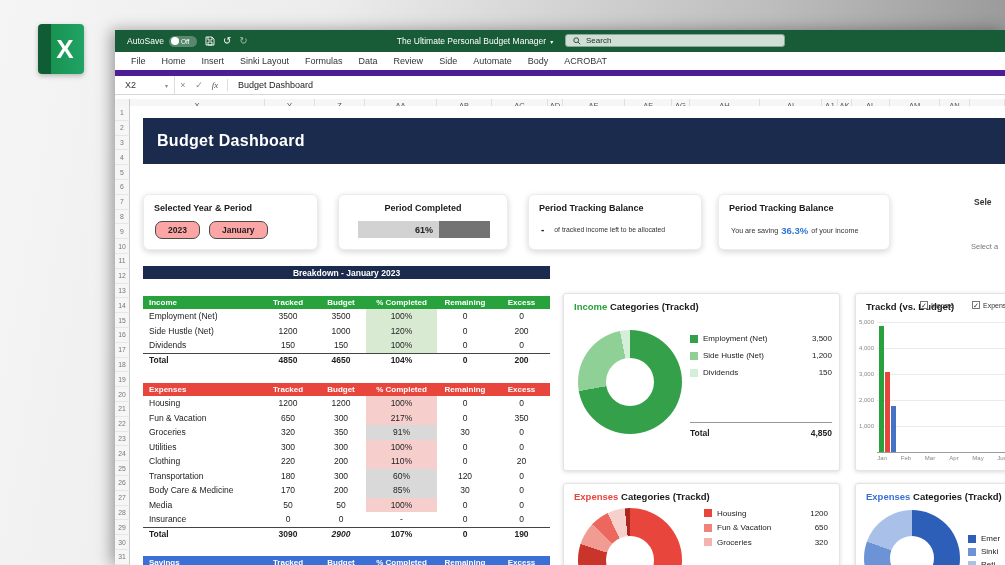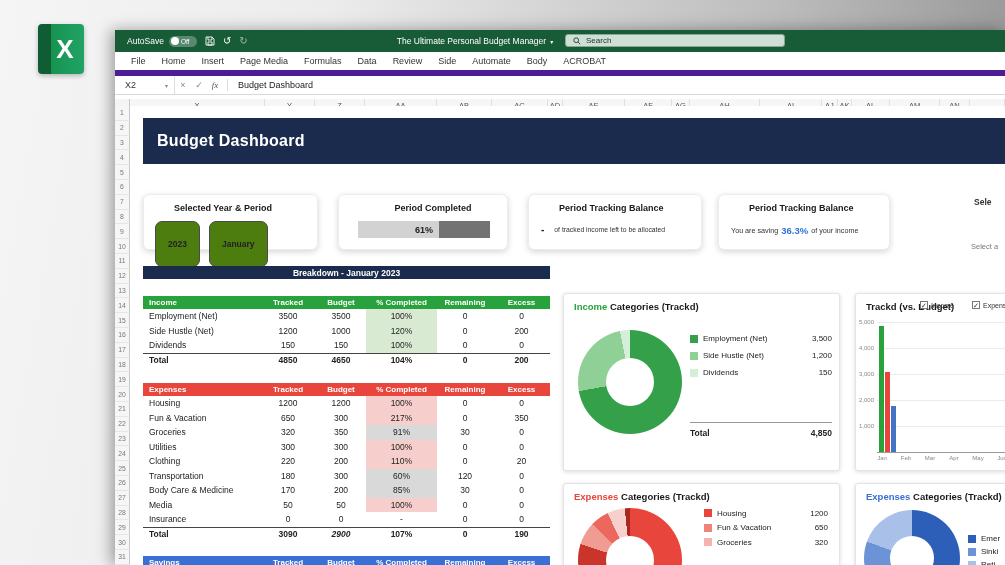--- a/index.html
+++ b/index.html
@@ -47,24 +47,24 @@
   .rowheaders{position:absolute;left:0;top:76px;width:15px;bottom:0;background:#f6f6f6;}
   .row-h{height:14.8px;border-bottom:1px solid #e6e6e6;border-right:1px solid #c9c9c9;background:#f6f6f6;
     font-size:6.8px;color:#777;display:flex;align-items:center;justify-content:center;box-sizing:border-box;}
   .canvas{position:absolute;left:15px;top:76px;right:0;bottom:0;background:#fff;}
   
   .banner{position:absolute;left:28px;top:88px;width:862px;height:46px;background:#1b2b4d;z-index:2;
     display:flex;align-items:center;}
   .banner-text{color:#fff;font-weight:bold;font-size:16px;padding-left:14px;letter-spacing:.3px;}
   .hcard{position:absolute;top:164px;height:56px;background:#fff;border:1px solid #ececec;border-radius:6px;
     box-shadow:0 2px 6px rgba(0,0,0,.16);z-index:2;box-sizing:border-box;}
-  .hc-title{position:absolute;left:10px;top:8px;font-size:9px;font-weight:bold;color:#1a1a1a;margin-left:20px;}
+  .hc-title{position:absolute;left:10px;top:8px;font-size:9px;font-weight:bold;color:#1a1a1a;}
   .hc-title.center{left:0;right:0;text-align:center;}
   .pill-row{position:absolute;left:11px;top:26px;display:flex;gap:9px;}
-  .pill-btn{border:1.5px solid #4a4a4a;border-radius:7px;font-size:8.5px;font-weight:bold;padding:17px 12px;background:#4d7c0f;color:#222;cursor:pointer;}
+  .pill-btn{border:1.5px solid #4a4a4a;border-radius:7px;font-size:8.5px;font-weight:bold;padding:3px 12px;background:#fca5a5;color:#222;cursor:pointer;}
   .pc-track{position:absolute;left:19px;top:26px;width:132px;height:17px;background:#737373;}
   .pc-fill{height:100%;background:#d2d2d2;}
   .pc-text{position:absolute;left:0;top:0;width:100%;height:100%;display:flex;align-items:center;justify-content:center;
     font-size:9px;font-weight:bold;color:#222;}
   .bal-row{position:absolute;left:12px;top:29px;display:flex;align-items:center;gap:10px;}
   .bal-dash{font-size:10px;font-weight:bold;color:#222;}
   .bal-note{font-size:6.8px;color:#333;}
   .sav-row{position:absolute;left:12px;top:30px;font-size:7.2px;color:#333;display:flex;align-items:center;gap:3px;}
   .sav-pct{font-size:9.5px;font-weight:bold;color:#2e75d6;}
   .clip-top{position:absolute;left:859px;top:167px;font-size:8.5px;color:#333;font-weight:bold;z-index:2;white-space:nowrap;}
@@ -149,21 +149,21 @@
             <line x1="6.3" y1="6.3" x2="9" y2="9" stroke="#2b4a3a" stroke-width="1.2"></line>
           </svg>
         <span>Search</span>
       </div>
     </div>
 
     <div class="menubar" id="menubar">
         <div class="mtab">File</div>
         <div class="mtab">Home</div>
         <div class="mtab">Insert</div>
-        <div class="mtab">Page Media</div>
+        <div class="mtab">Sinki Layout</div>
         <div class="mtab">Formulas</div>
         <div class="mtab">Data</div>
         <div class="mtab">Review</div>
         <div class="mtab">Side</div>
         <div class="mtab">Automate</div>
         <div class="mtab">Body</div>
         <div class="mtab">ACROBAT</div>
       </div>
 
     <div class="formulabar">

